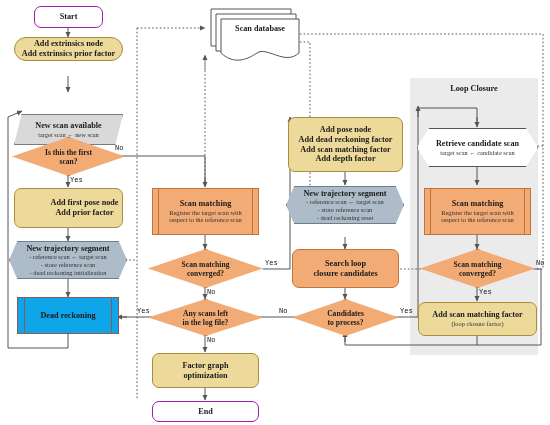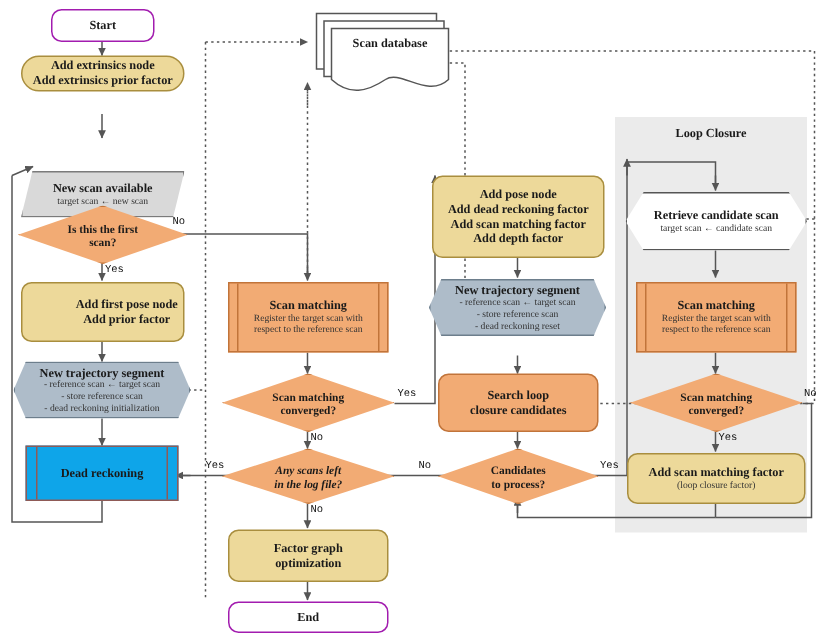--- a/index.html
+++ b/index.html
@@ -194,21 +194,21 @@
     <div class="t1">Scan matching</div>
     <div class="t2">Register the target scan with</div>
     <div class="t2">respect to the reference scan</div>
   </div>
 
   <div class="node dia" style="left:148px;top:249px;width:115px;height:39px;">
     <div class="t1">Scan matching</div>
     <div class="t1">converged?</div>
   </div>
 
-  <div class="node dia" style="left:148px;top:299px;width:115px;height:37px;font-style:italic;">
+  <div class="node dia" style="left:148px;top:299px;width:115px;height:37px;">
     <div class="t1">Any scans left</div>
     <div class="t1">in the log file?</div>
   </div>
 
   <div class="node proc-y" style="left:152px;top:353px;width:107px;height:35px;">
     <div class="t1">Factor graph</div>
     <div class="t1">optimization</div>
   </div>
 
   <div class="node terminal" style="left:152px;top:401px;width:107px;height:21px;">

